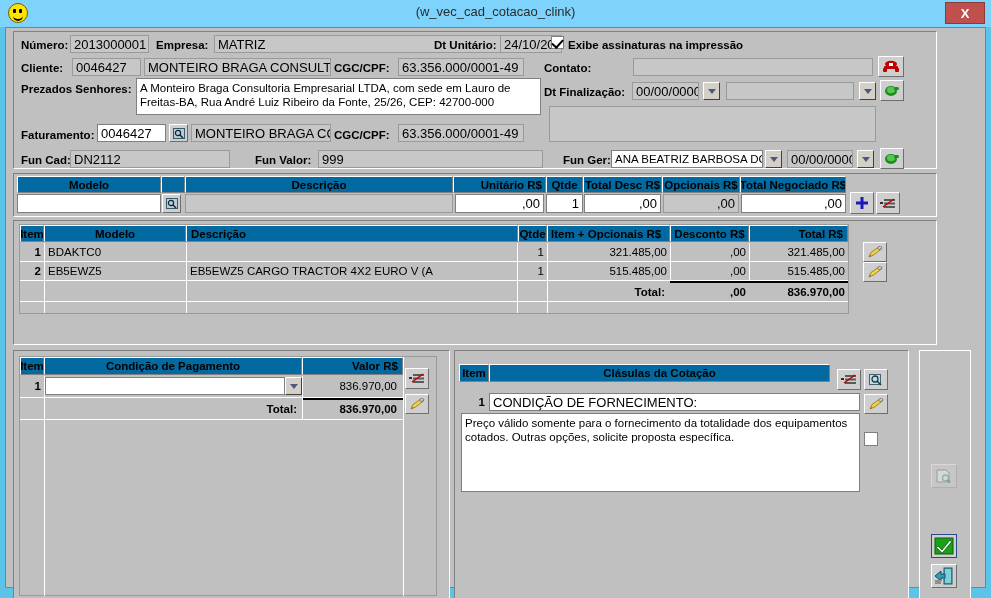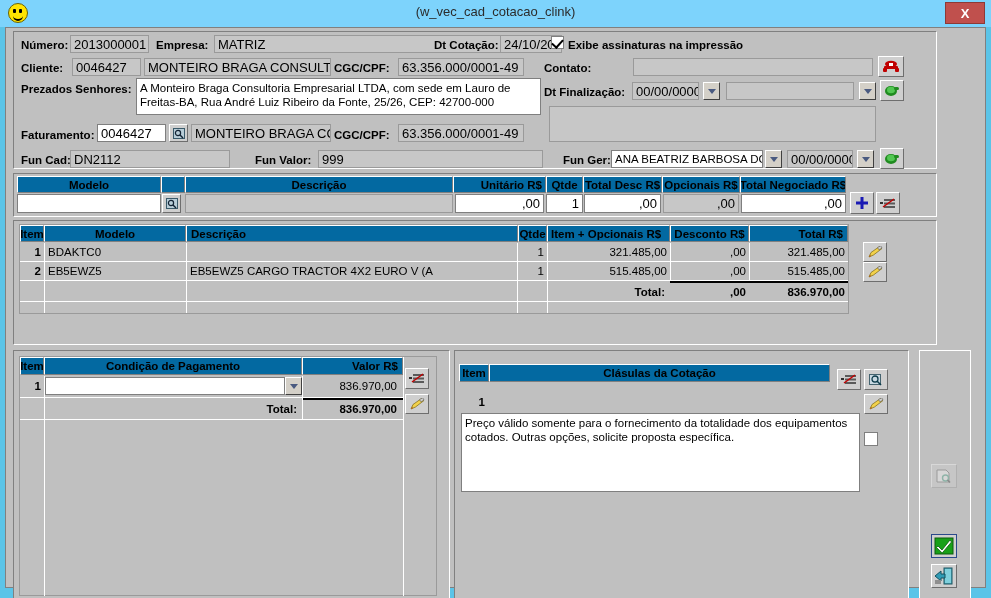--- a/index.html
+++ b/index.html
@@ -81,21 +81,21 @@
   </div>
 
   <div class="client">
 
     <div class="panel sunken" style="left:7px;top:3px;width:924px;height:138px;"></div>
 
     <div class="lbl" style="left:15px;top:10px;text-align:right;">Número:</div>
     <div class="fld" style="left:64px;top:7px;width:79px;height:18px;">2013000001</div>
     <div class="lbl" style="left:150px;top:10px;">Empresa:</div>
     <div class="fld" style="left:208px;top:7px;width:291px;height:18px;">MATRIZ</div>
-    <div class="lbl" style="left:428px;top:10px;">Dt Cotação:</div>
+    <div class="lbl" style="left:428px;top:10px;">Dt Unitário:</div>
     <div class="fld" style="left:494px;top:7px;width:62px;height:18px;">24/10/2014</div>
     <div class="chk" style="left:545px;top:8px;width:13px;height:13px;">
       <div class="tick"></div>
     </div>
     <div class="lbl" style="left:562px;top:10px;">Exibe assinaturas na impressão</div>
 
     <div class="lbl" style="left:15px;top:33px;">Cliente:</div>
     <div class="fld" style="left:66px;top:30px;width:69px;height:18px;">0046427</div>
     <div class="fld" style="left:138px;top:30px;width:187px;height:18px;">MONTEIRO BRAGA CONSULTORIA EMF</div>
     <div class="lbl" style="left:328px;top:33px;">CGC/CPF:</div>
@@ -321,20 +321,21 @@
     </div>
     <div class="ibtn" style="left:858px;top:341px;width:24px;height:21px;">
       <svg width="14" height="12" viewBox="0 0 14 12">
         <rect x="0.5" y="0.5" width="11" height="10" fill="#c9d9e2" stroke="#44636f"></rect>
         <circle cx="6" cy="5" r="3" fill="none" stroke="#0d3b4a" stroke-width="1.3"></circle>
         <line x1="8.2" y1="7.2" x2="12" y2="11" stroke="#0d3b4a" stroke-width="1.6"></line>
       </svg>
     </div>
 
     <div class="gcell r b" style="left:453px;top:365px;width:29px;height:18px;">1</div>
+    <div class="fld white" style="left:483px;top:365px;width:371px;height:18px;">CONDIÇÃO DE FORNECIMENTO:</div>
     <div class="memo txtwrap" style="left:455px;top:385px;width:399px;height:79px;">Preço válido somente para o fornecimento da totalidade dos equipamentos cotados. Outras opções, solicite proposta específica.</div>
     <div class="ibtn" style="left:858px;top:366px;width:24px;height:20px;">
       <svg width="15" height="12" viewBox="0 0 15 12">
         <polygon points="1,11 3,6.5 11.5,0.5 14,2.5 5.5,9" fill="#f2d14a" stroke="#7a6510" stroke-width="0.7"></polygon>
         <polygon points="1,11 3.2,10.2 2,8.5" fill="#b5651d"></polygon>
         <rect x="10" y="0.5" width="3.6" height="2.6" transform="rotate(-30 11.8 1.8)" fill="#cfcfcf" stroke="#555" stroke-width="0.5"></rect>
       </svg>
     </div>
     <div class="chk" style="left:858px;top:404px;width:14px;height:14px;"></div>
 

